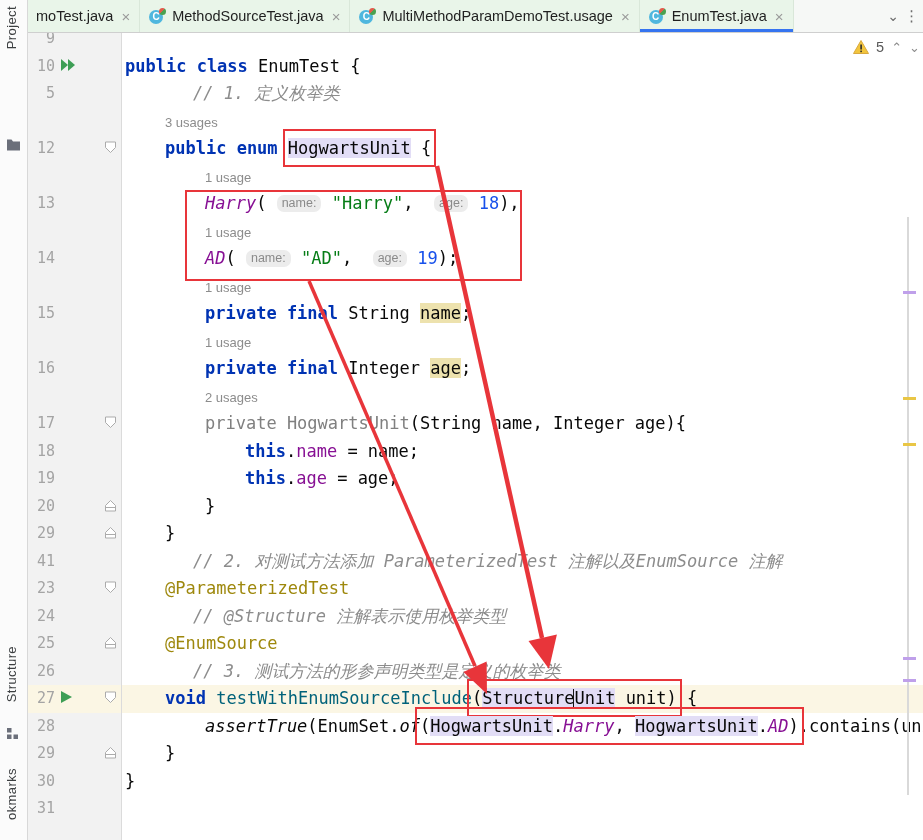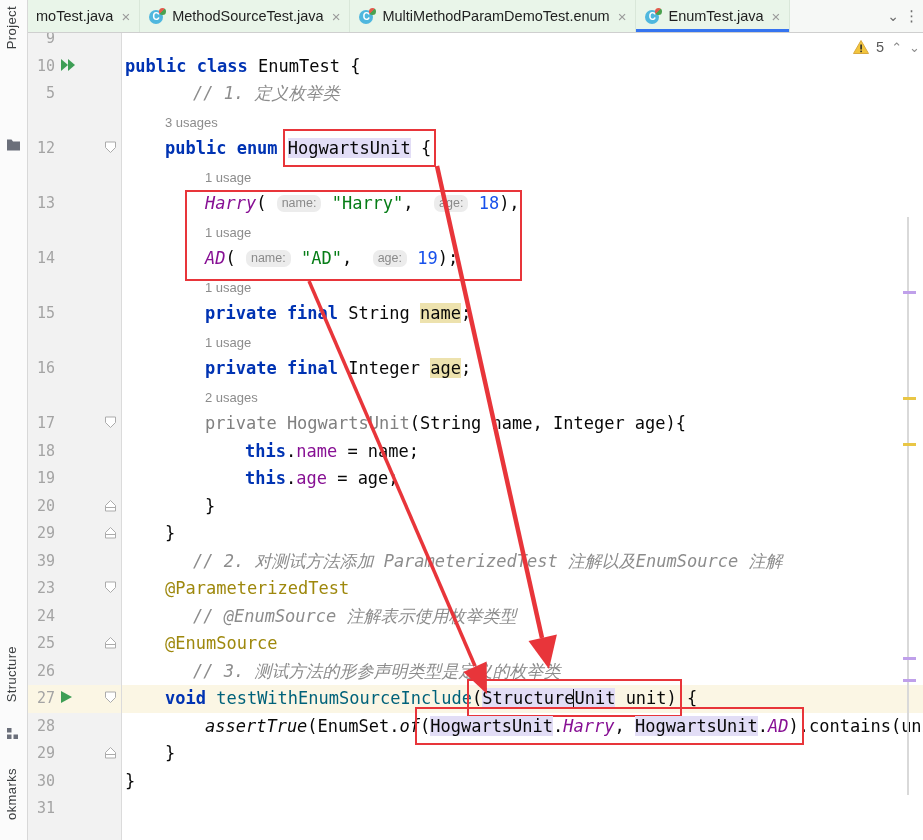--- a/index.html
+++ b/index.html
@@ -115,25 +115,25 @@
     <div class="row"><span class="ln">18</span><span class="code" style="left: 245px;"><span class="kw">this</span><span class="pl">.</span><span class="fld">name</span><span class="pl"> = name;</span></span></div>
     <div class="row"><span class="ln">19</span><span class="code" style="left: 245px;"><span class="kw">this</span><span class="pl">.</span><span class="fld">age</span><span class="pl"> = age;</span></span></div>
     <div class="row"><span class="ln">20</span><span class="fold"><svg width="13" height="13" viewBox="0 0 13 13">
           <polygon points="1.5,12 11.5,12 11.5,6.5 6.5,1.5 1.5,6.5" fill="#FFFFFF" stroke="#ABABAB"></polygon>
           <line x1="2" y1="8.5" x2="11" y2="8.5" stroke="#ABABAB"></line>
         </svg></span><span class="code" style="left: 205px;"><span class="pl">}</span></span></div>
     <div class="row"><span class="ln">29</span><span class="fold"><svg width="13" height="13" viewBox="0 0 13 13">
           <polygon points="1.5,12 11.5,12 11.5,6.5 6.5,1.5 1.5,6.5" fill="#FFFFFF" stroke="#ABABAB"></polygon>
           <line x1="2" y1="8.5" x2="11" y2="8.5" stroke="#ABABAB"></line>
         </svg></span><span class="code" style="left: 165px;"><span class="pl">}</span></span></div>
-    <div class="row"><span class="ln">39</span><span class="code" style="left: 165px;"><span class="cm">// 2. 对测试方法添加 ParameterizedTest 注解以及EnumSource 注解</span></span></div>
+    <div class="row"><span class="ln">41</span><span class="code" style="left: 165px;"><span class="cm">// 2. 对测试方法添加 ParameterizedTest 注解以及EnumSource 注解</span></span></div>
     <div class="row"><span class="ln">23</span><span class="fold"><svg width="13" height="13" viewBox="0 0 13 13">
           <polygon points="1.5,1 11.5,1 11.5,6.5 6.5,11.5 1.5,6.5" fill="#FFFFFF" stroke="#ABABAB"></polygon>
         </svg></span><span class="code" style="left: 165px;"><span class="ann">@ParameterizedTest</span></span></div>
-    <div class="row"><span class="ln">24</span><span class="code" style="left: 165px;"><span class="cm">// @EnumSource 注解表示使用枚举类型</span></span></div>
+    <div class="row"><span class="ln">24</span><span class="code" style="left: 165px;"><span class="cm">// @Structure 注解表示使用枚举类型</span></span></div>
     <div class="row"><span class="ln">25</span><span class="fold"><svg width="13" height="13" viewBox="0 0 13 13">
           <polygon points="1.5,12 11.5,12 11.5,6.5 6.5,1.5 1.5,6.5" fill="#FFFFFF" stroke="#ABABAB"></polygon>
           <line x1="2" y1="8.5" x2="11" y2="8.5" stroke="#ABABAB"></line>
         </svg></span><span class="code" style="left: 165px;"><span class="ann">@EnumSource</span></span></div>
     <div class="row"><span class="ln">26</span><span class="code" style="left: 165px;"><span class="cm">// 3. 测试方法的形参声明类型是定义的枚举类</span></span></div>
     <div class="row cur"><span class="ln">27</span><span class="gi"><svg width="13" height="14" viewBox="0 0 13 14">
           <polygon points="1,1 12,7 1,13" fill="#3E9E55"></polygon>
         </svg></span><span class="fold"><svg width="13" height="13" viewBox="0 0 13 13">
           <polygon points="1.5,1 11.5,1 11.5,6.5 6.5,11.5 1.5,6.5" fill="#FFFFFF" stroke="#ABABAB"></polygon>
         </svg></span><span class="code" style="left: 165px;"><span class="kw">void </span><span class="mth">testWithEnumSourceInclude</span><span class="redbox"><span class="pl">(</span><span class="pl hlP">Structure</span><span class="caret"></span><span class="pl hlP">Unit</span><span class="pl"> unit)</span></span><span class="pl"> {</span></span></div>
@@ -158,21 +158,21 @@
           <span class="cbadge"></span>
         </span>
         <span class="tlabel">MethodSourceTest.java</span>
         <span class="tclose">×</span>
       </div>
       <div class="tab">
         <span class="cicon">
           <span class="ccirc">C</span>
           <span class="cbadge"></span>
         </span>
-        <span class="tlabel">MultiMethodParamDemoTest.enum</span>
+        <span class="tlabel">MultiMethodParamDemoTest.usage</span>
         <span class="tclose">×</span>
       </div>
       <div class="tab active">
         <span class="cicon">
           <span class="ccirc">C</span>
           <span class="cbadge"></span>
         </span>
         <span class="tlabel">EnumTest.java</span>
         <span class="tclose">×</span>
       </div>

